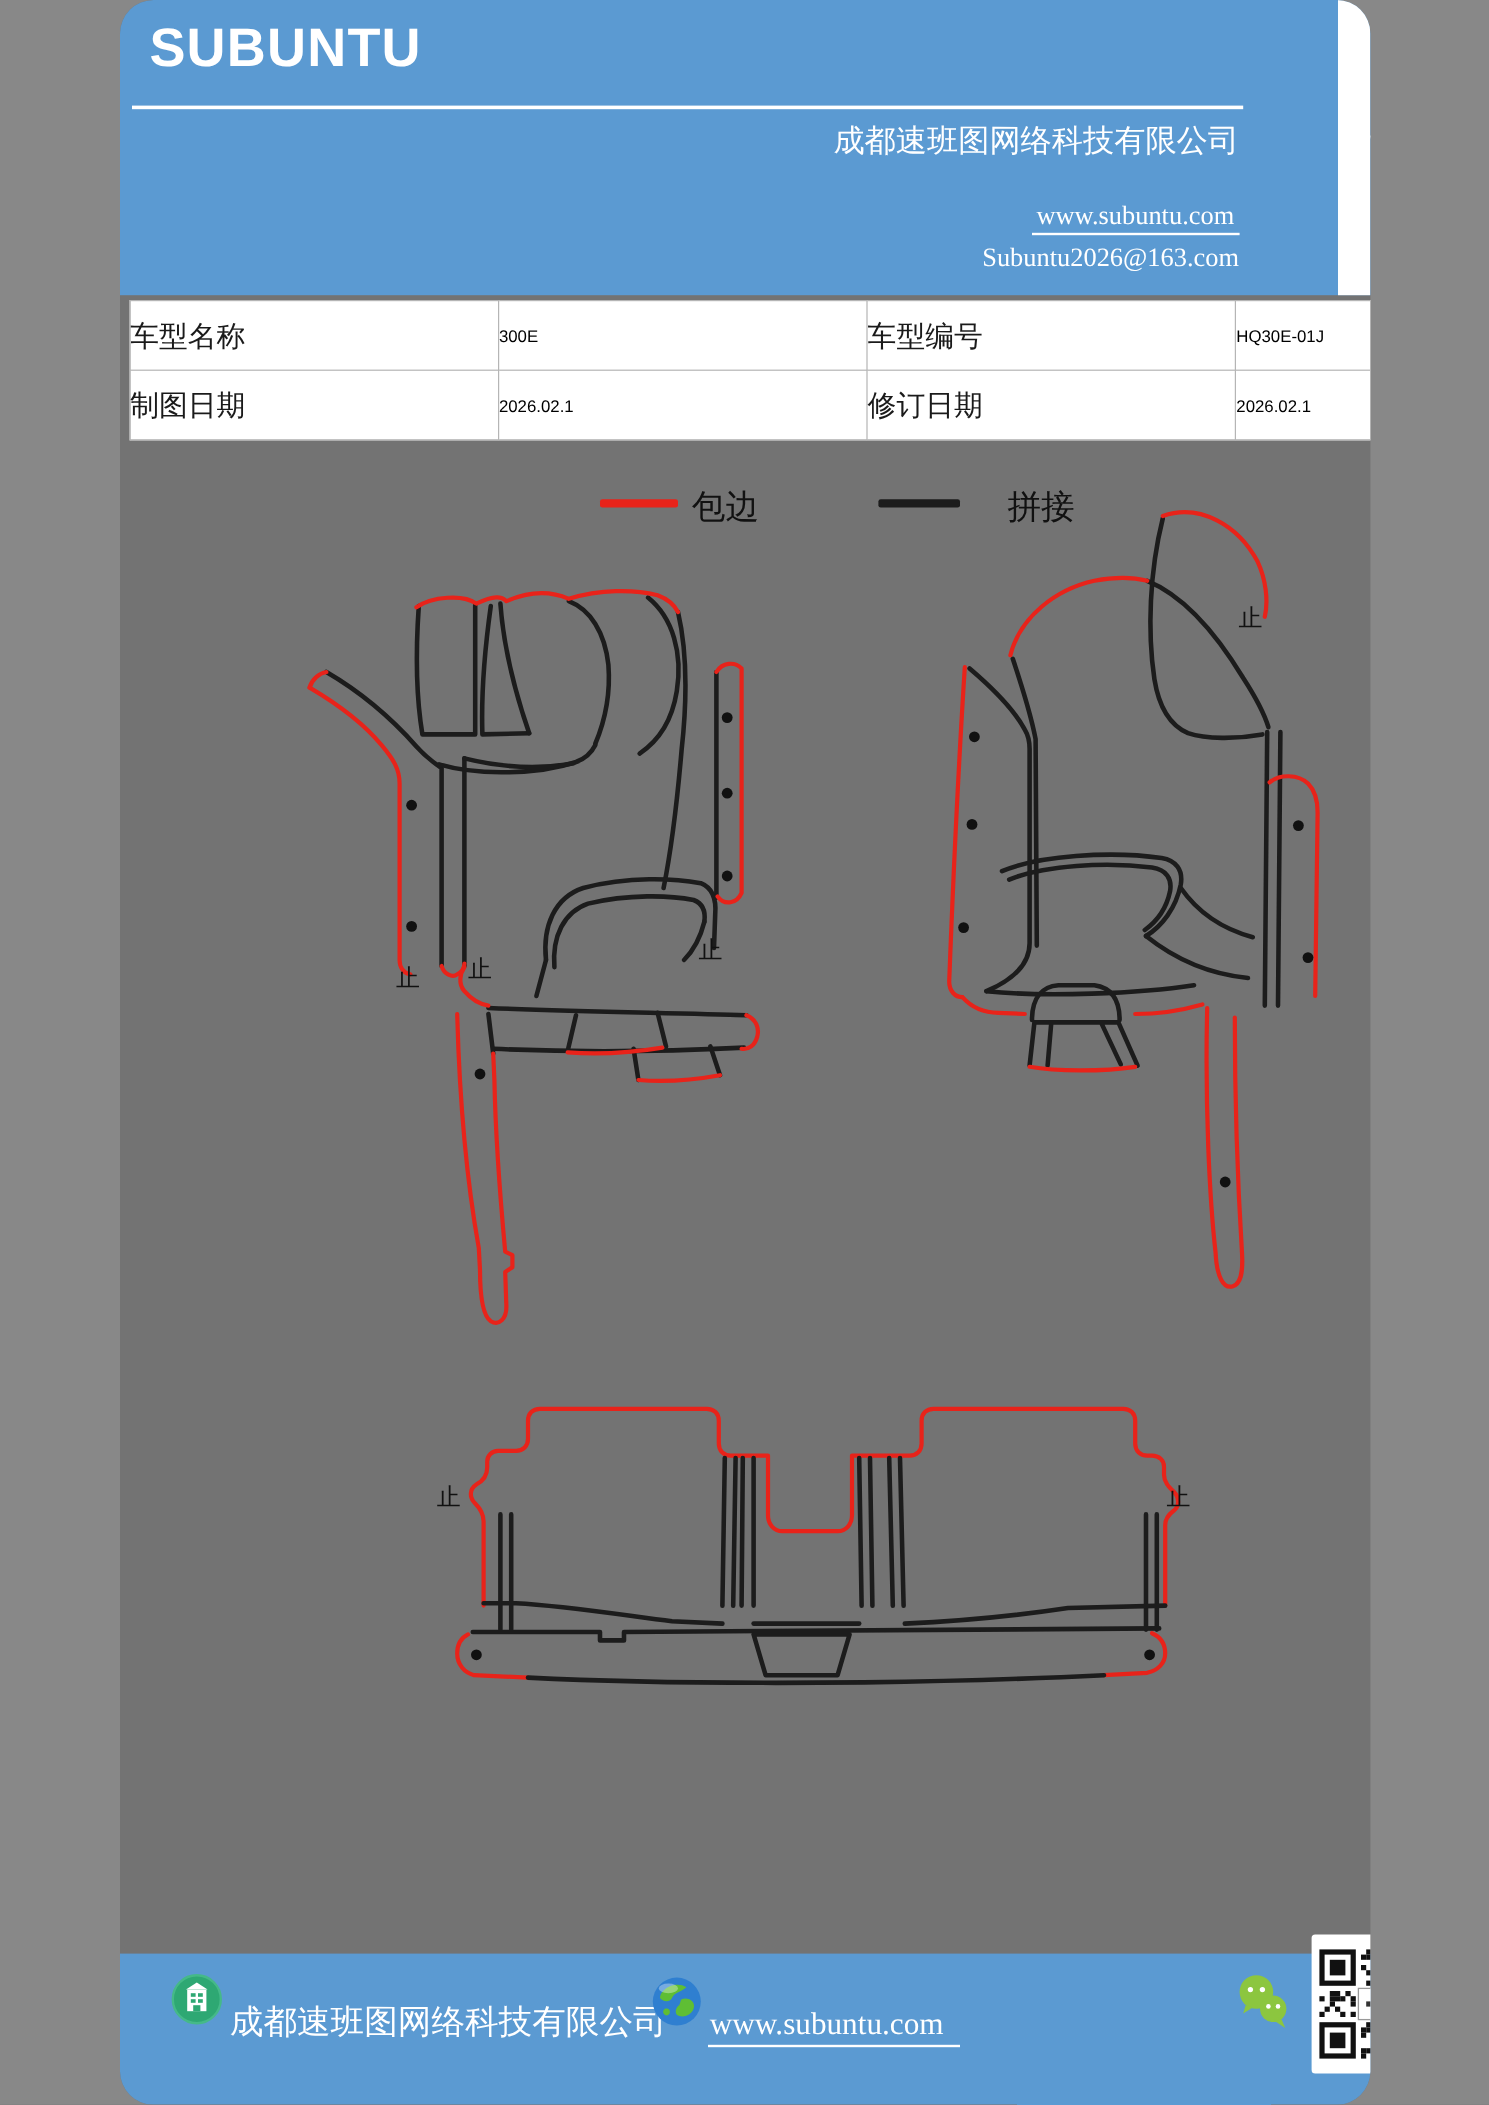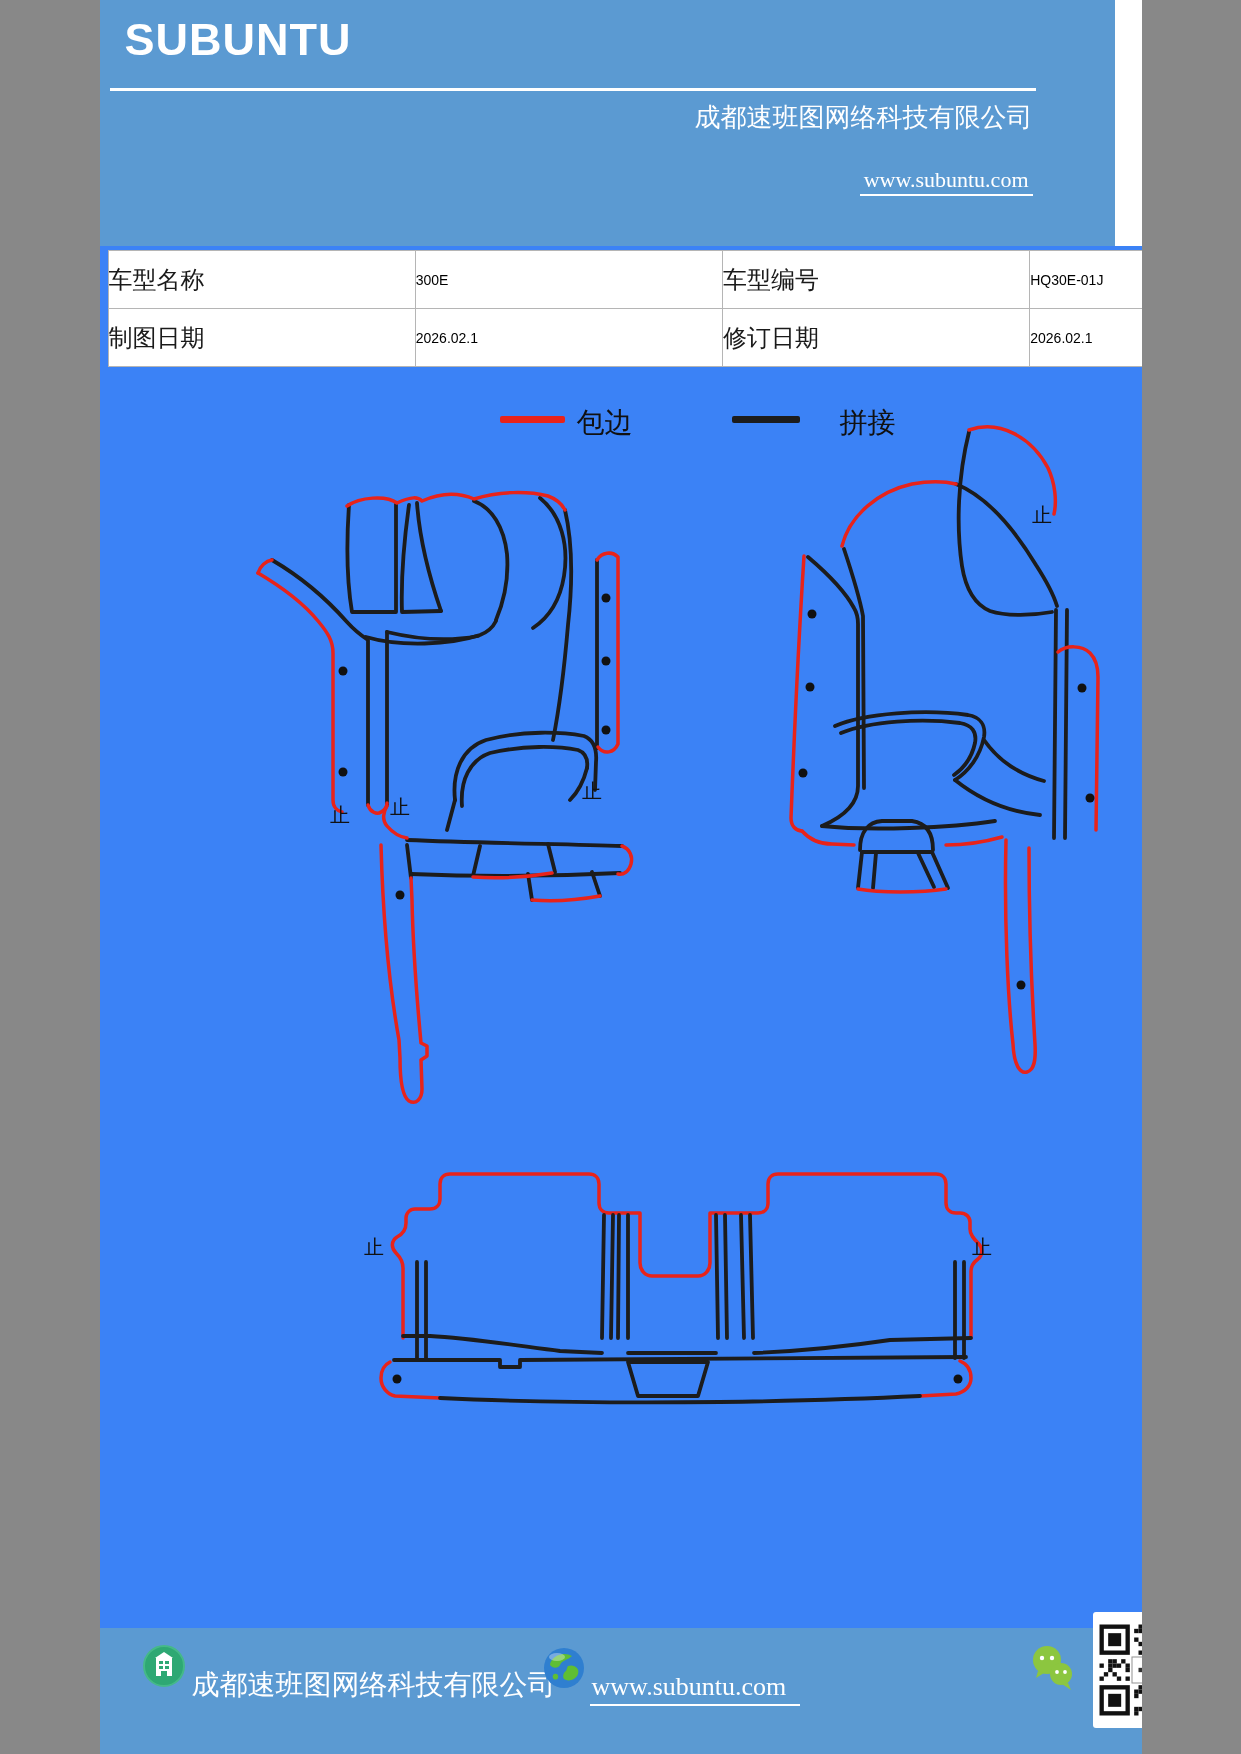--- a/index.html
+++ b/index.html
@@ -1,20 +1,20 @@
 <!DOCTYPE html>
 <html style="--blue: #5B9AD2; --red: #E8231A; --ink: #1C1C1C;"><head>
 <meta charset="utf-8">
 <style>
   :root{
     --blue:#5B9AD2; --red:#E8231A; --ink:#1C1C1C; --tbl:#b5b5b5;
   }
   *{margin:0;padding:0;box-sizing:border-box;}
   body{background:#888;font-family:"Liberation Sans",sans-serif;}
-  .page{position:relative;width:1042px;height:1754px;background:#3b82f6;margin:0 auto;overflow:hidden;}
+  .page{position:relative;width:1042px;height:1754px;background:#737373;margin:0 auto;overflow:hidden;border-radius:28px;}
 
   
   .hdr{position:absolute;left:0;top:0;width:1241px;height:246px;background:var(--blue);}
   .corner{position:absolute;right:0;top:0;width:27px;height:246px;background:#fff;}
   .logo{position:absolute;left:25px;top:14px;color:#fff;font-size:45px;font-weight:bold;letter-spacing:1px;font-family:"Liberation Sans",sans-serif;}
   .rule{position:absolute;left:10px;top:88px;width:926px;height:3px;background:#fff;}
   .title{position:absolute;left:30px;top:146px;color:#fff;font-size:40px;font-weight:normal;font-family:"Liberation Serif",serif;}
   .hright{position:absolute;right:308px;top:100px;text-align:right;color:#fff;font-family:"Liberation Serif",serif;}
   .hcompany{font-size:26px;margin-bottom:32px;}
   .hsite{display:inline-block;color:#fff;font-size:22px;text-decoration:none;border-bottom:2px solid #fff;padding:0 4px 1px 4px;}
@@ -58,20 +58,21 @@
 <body>
 
 <div class="page">
 
   <div class="hdr">
     <div class="logo">SUBUNTU</div>
     <div class="rule"></div>
     <div class="hright">
       <div class="hcompany">成都速班图网络科技有限公司</div>
       <div><a href="#" class="hsite">www.subuntu.com</a></div>
+      <div class="hemail">Subuntu2026@163.com</div>
     </div>
     <div class="sop">SOP</div>
   </div>
   <div class="corner"></div>
 
   <div class="tblwrap">
     <table class="info">
       <tbody>
           <tr>
         <td class="lab">车型名称</td>

